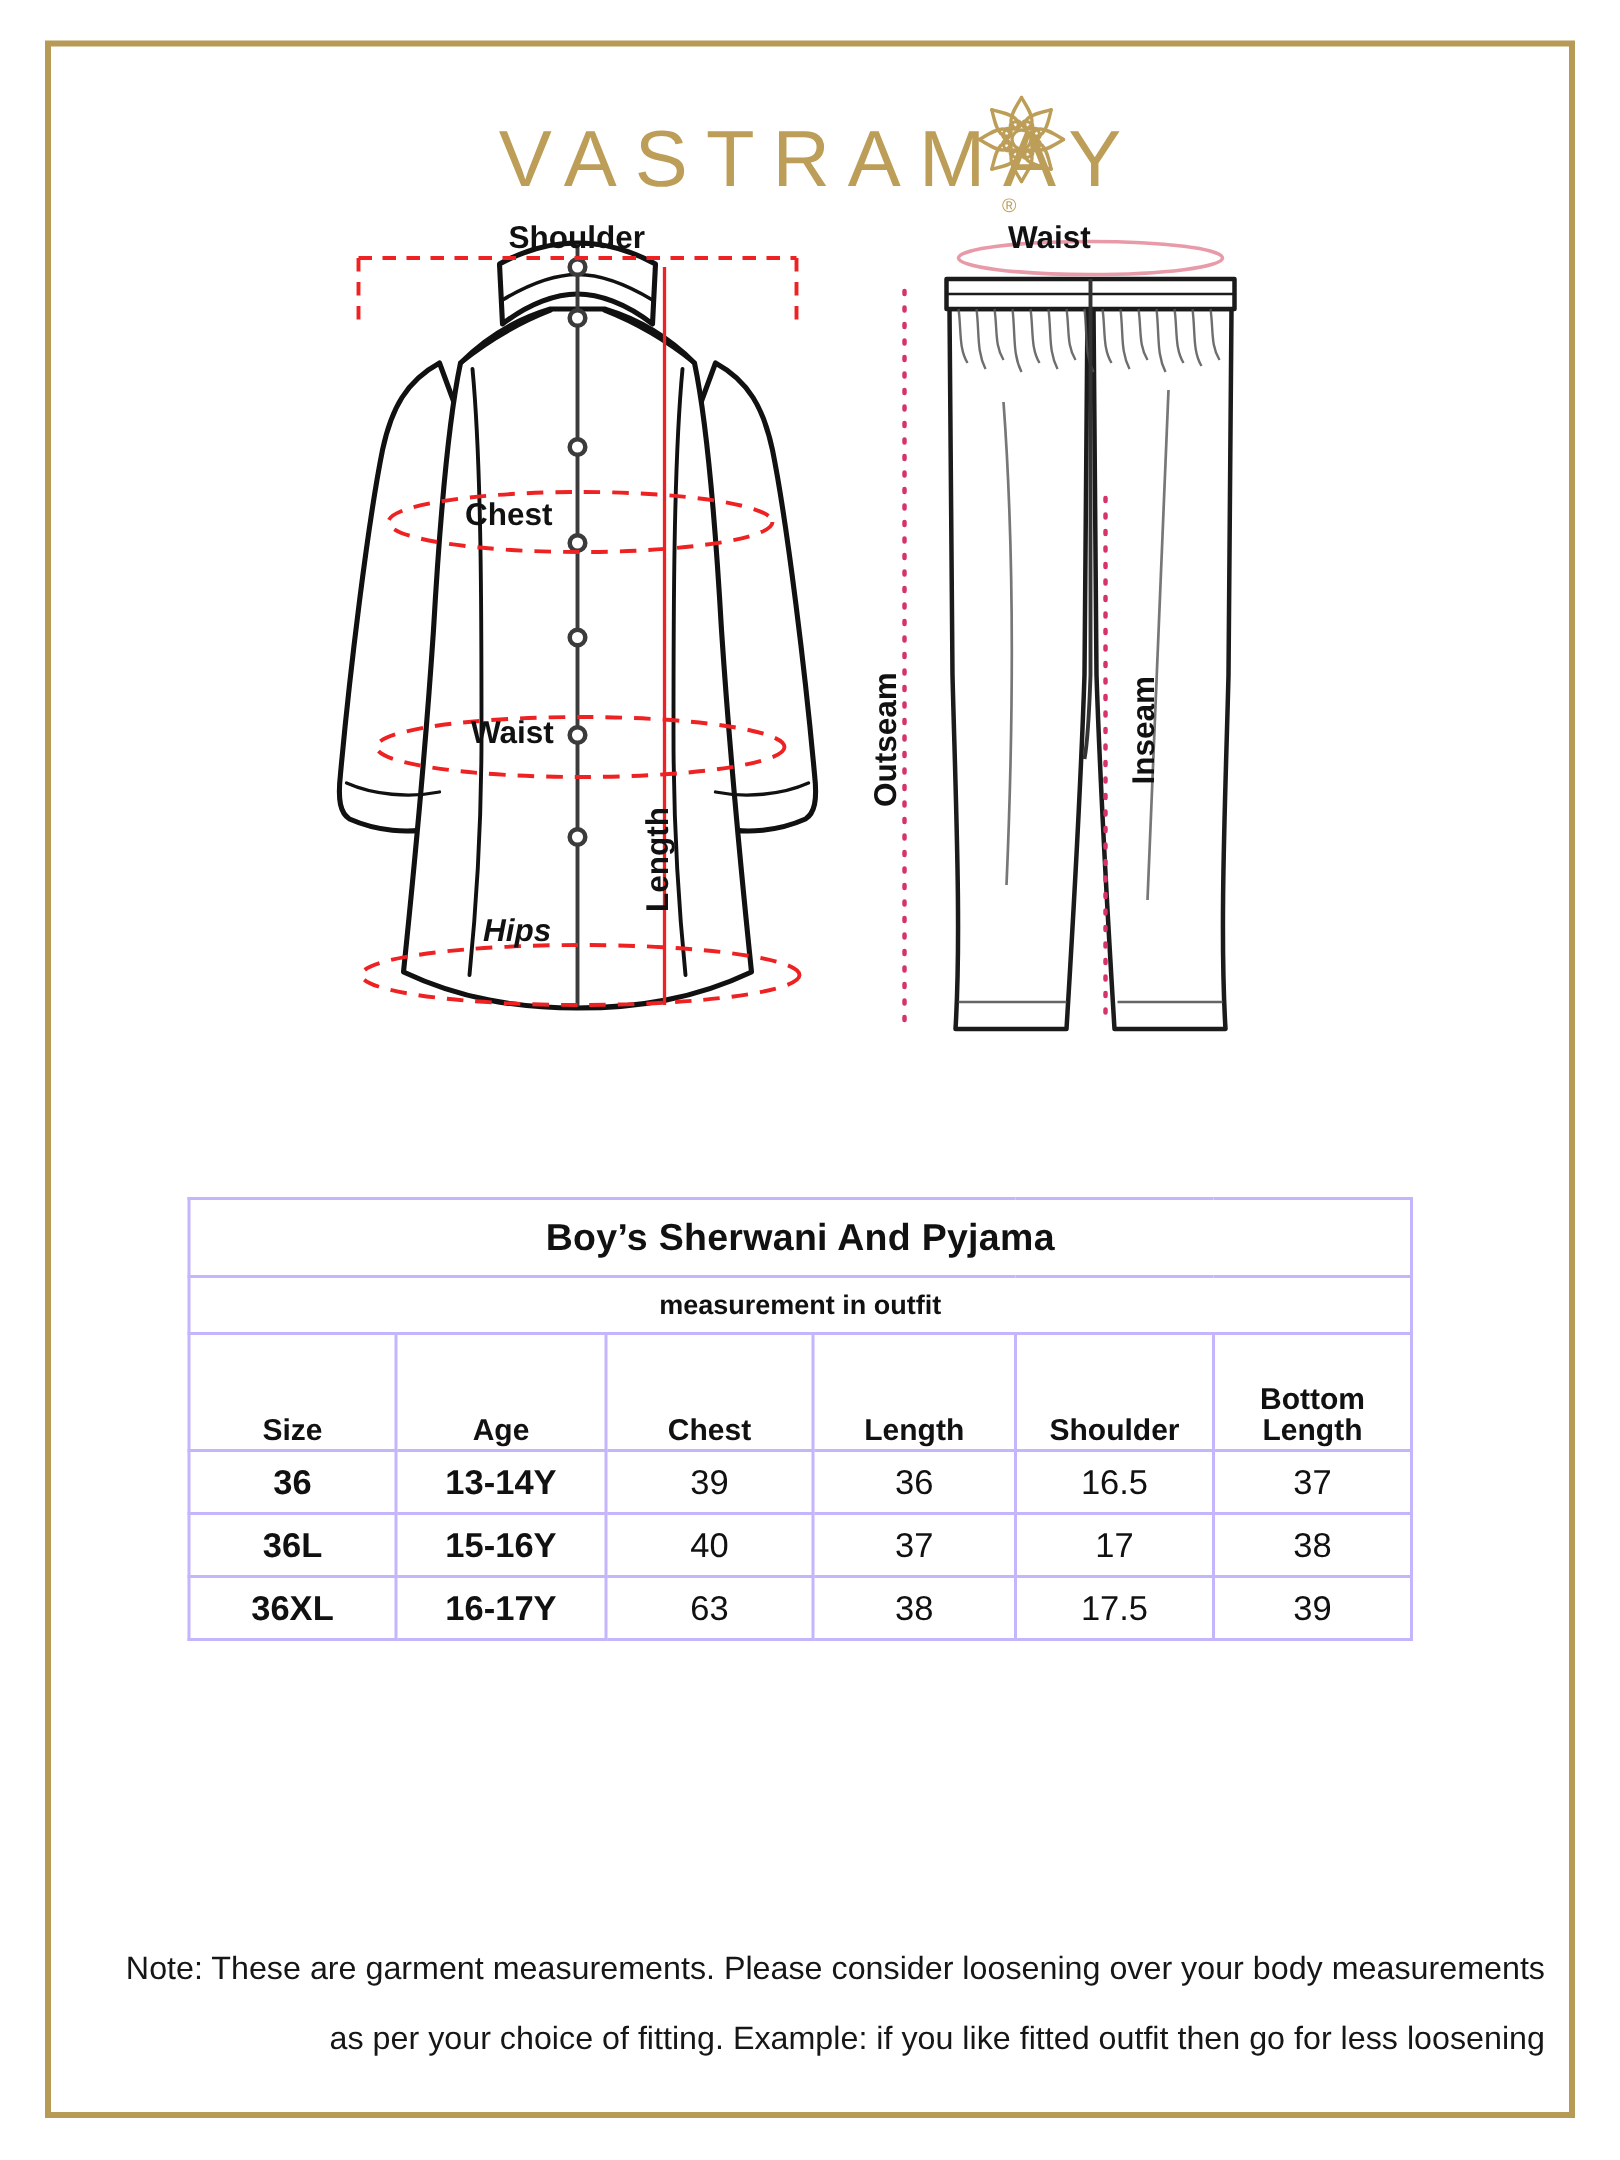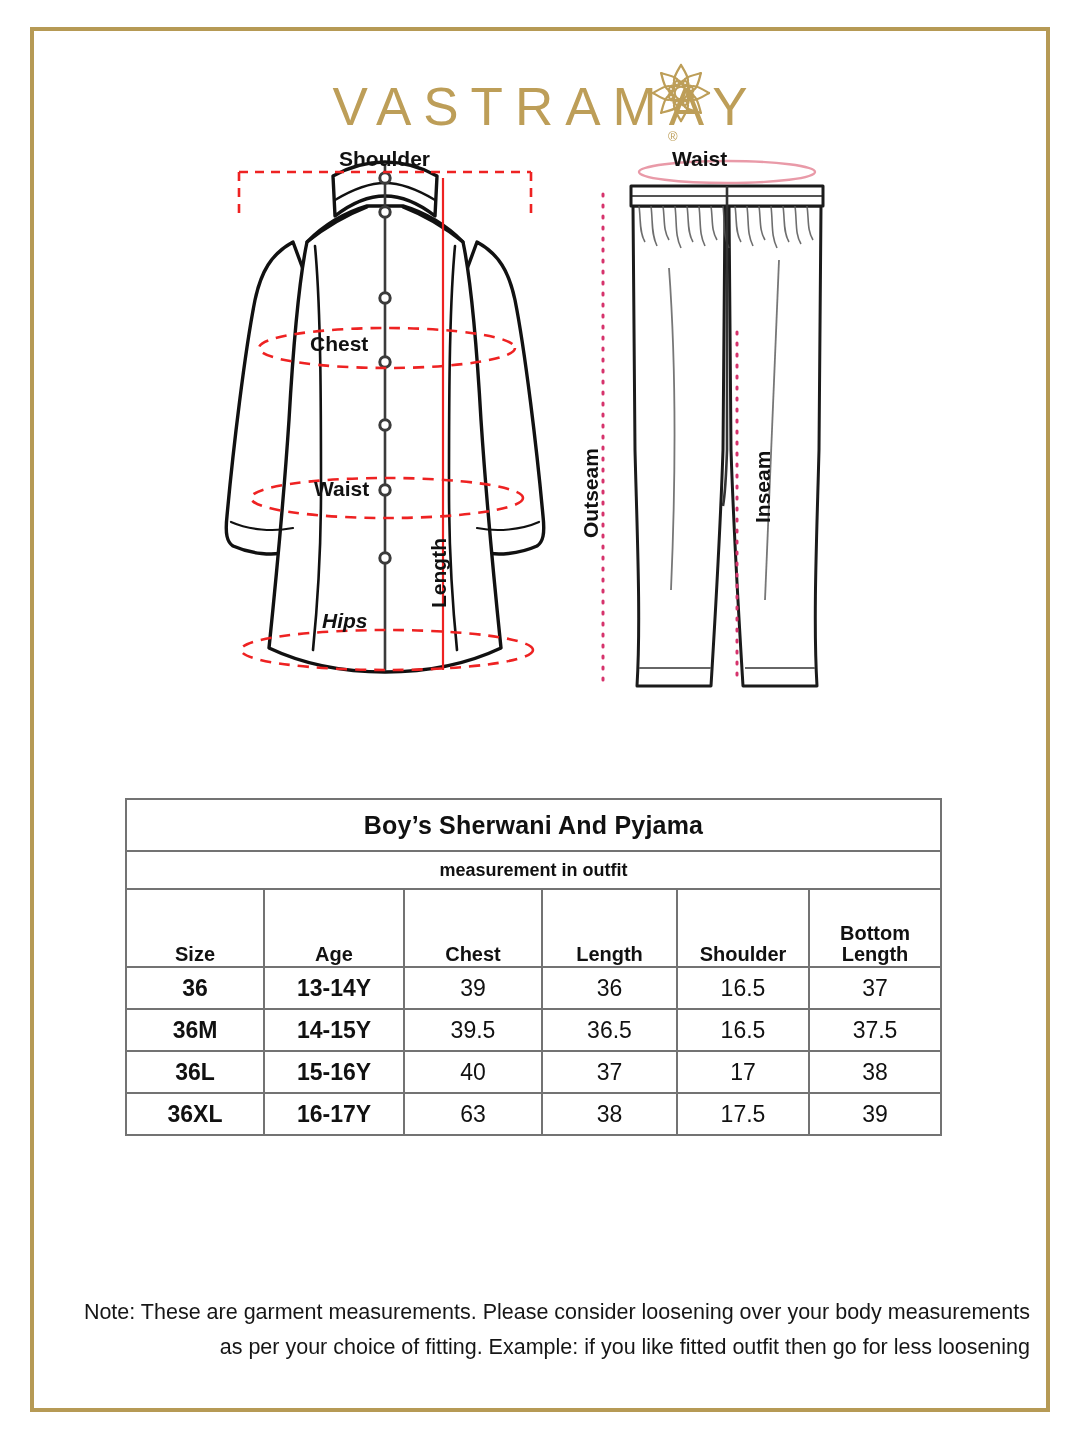--- a/index.html
+++ b/index.html
@@ -99,21 +99,21 @@
     top: 798px;
     width: 815px;
   }
   table.sizechart {
     border-collapse: collapse;
     width: 815px;
     table-layout: fixed;
     font-family: "Liberation Sans", sans-serif;
   }
   table.sizechart td {
-    border: 2px solid #737373;
+    border: 2px solid #c4b5fd;
     text-align: center;
     color: #111;
     padding: 0;
   }
   td.title-cell {
     height: 50px;
     font-size: 25px;
     font-weight: 600;
     letter-spacing: .2px;
   }
@@ -153,21 +153,21 @@
     position: absolute;
     left: 52px;
     top: 1295px;
     width: 978px;
     font-size: 21.5px;
     line-height: 1.62;
     color: #161616;
     text-align: right;
   }
   #note .l1 { display: block; text-align: right; }
-  #note .l2 { display: block; text-align: right; }
+  #note .l2 { display: block; text-align: right; margin-top: 12px; }
 </style>
 </head>
 <body>
 
 <div id="page">
 
   <div id="frame"></div>
 
   <div id="logo-block">
     <div id="logo-ornament">
@@ -374,28 +374,20 @@
 
         <tr>
           <td class="cell size-col">36</td>
           <td class="cell age-col">13-14Y</td>
           <td class="cell">39</td>
           <td class="cell">36</td>
           <td class="cell">16.5</td>
           <td class="cell">37</td>
         </tr>
         <tr>
-          <td class="cell size-col">36M</td>
-          <td class="cell age-col">14-15Y</td>
-          <td class="cell">39.5</td>
-          <td class="cell">36.5</td>
-          <td class="cell">16.5</td>
-          <td class="cell">37.5</td>
-        </tr>
-        <tr>
           <td class="cell size-col">36L</td>
           <td class="cell age-col">15-16Y</td>
           <td class="cell">40</td>
           <td class="cell">37</td>
           <td class="cell">17</td>
           <td class="cell">38</td>
         </tr>
         <tr>
           <td class="cell size-col">36XL</td>
           <td class="cell age-col">16-17Y</td>

